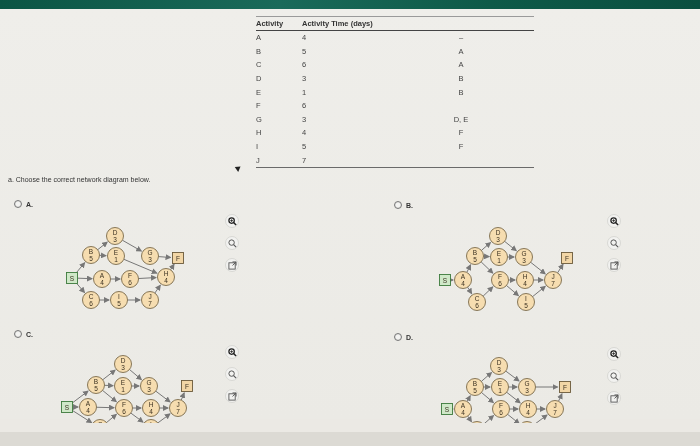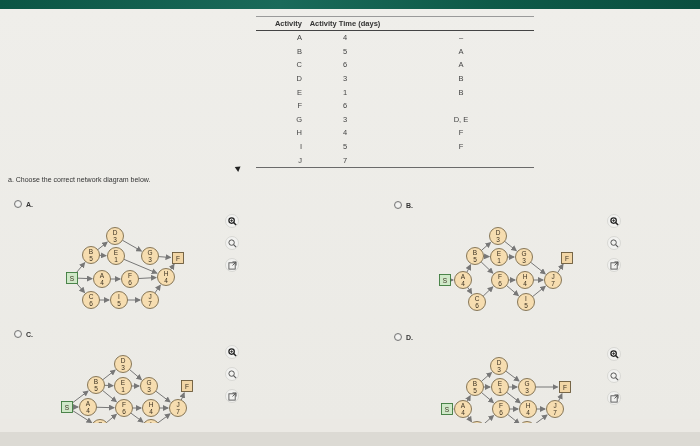--- a/index.html
+++ b/index.html
@@ -27,22 +27,22 @@
     position: absolute; left: 256px; top: 16px; width: 278px;
     font-size: 7.5px; color: #333;
     border-top: 1px solid #9a9a9a;
     border-bottom: 1px solid #6a6a6a;
   }
   .ptable .hdr {
     display: flex; font-weight: bold; height: 14px; align-items: center;
     border-bottom: 1px solid #444;
   }
   .ptable .row { display: flex; height: 13.6px; align-items: center; color: #444; }
-  .c1 { width: 46px; text-align: right; }
-  .c2 { width: 86px; text-align: center; }
+  .c1 { width: 46px; text-align: left; }
+  .c2 { width: 86px; text-align: left; }
   .c3 { width: 146px; text-align: center; }
   .question {
     position: absolute; left: 8px; top: 176px; font-size: 7px; color: #333;
   }
   .opt {
     position: absolute; display: flex; align-items: center; gap: 4px;
     font-size: 7px; color: #333; font-weight: bold;
   }
   .radio {
     width: 8px; height: 8px; border-radius: 50%;

